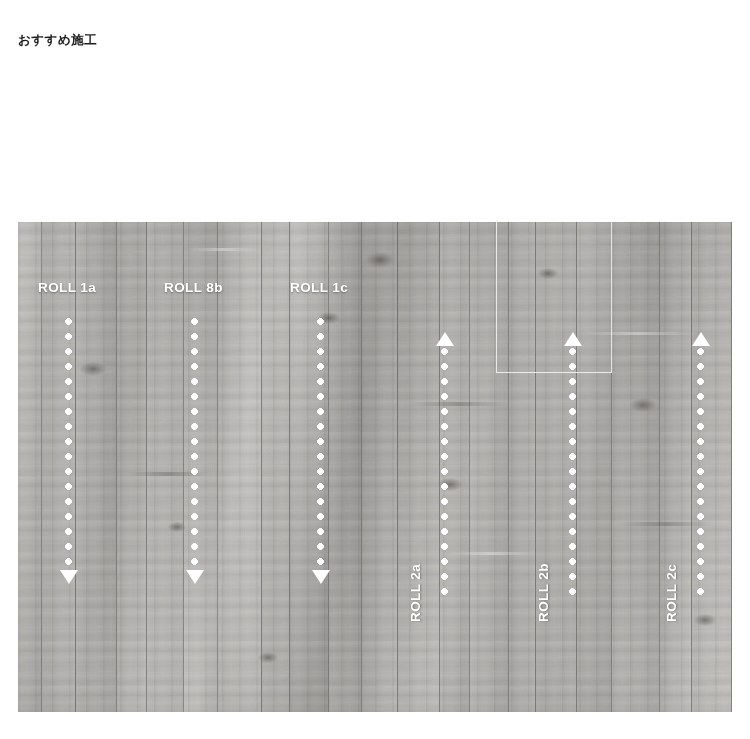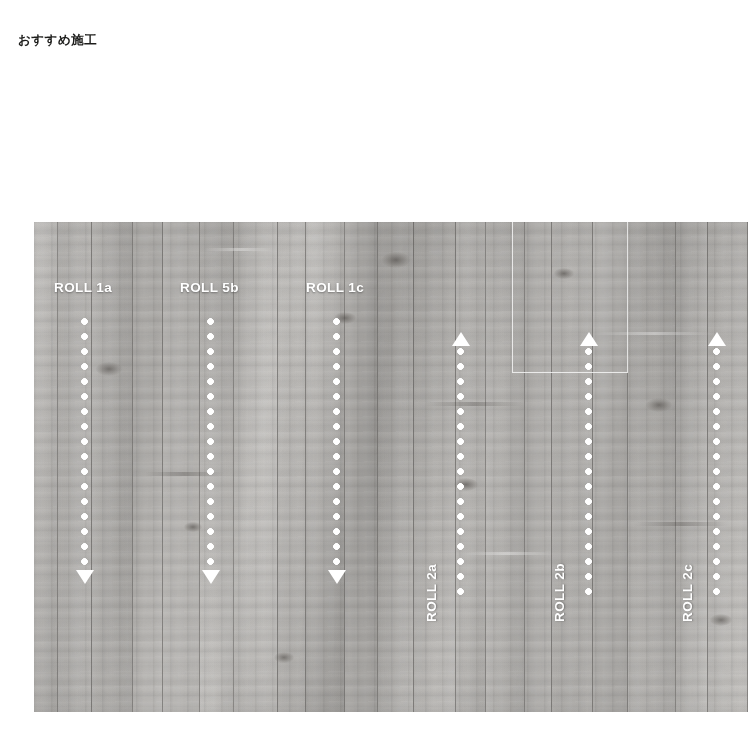--- a/index.html
+++ b/index.html
@@ -55,21 +55,21 @@
     color: #231f20;
     letter-spacing: 0.1px;
   }
   .body-copy p {
     margin: 0;
   }
 
   
   .image-panel {
     position: absolute;
-    left: 34px;
+    left: 18px;
     top: 222px;
     width: 714px;
     height: 490px;
     overflow: hidden;
     background: #b9b7b4;
   }
 
   
   .wood-base {
     position: absolute;
@@ -235,21 +235,21 @@
     <div class="streak" style="left:560px; top:110px; width:120px; height:3px;"></div>
     <div class="streak" style="left:430px; top:330px; width:90px; height:3px;"></div>
     <div class="dark-streak" style="left:110px; top:250px; width:80px; height:4px;"></div>
     <div class="dark-streak" style="left:390px; top:180px; width:100px; height:4px;"></div>
     <div class="dark-streak" style="left:600px; top:300px; width:95px; height:4px;"></div>
 
     <div class="inset-line-top" style="left:478px; top:0px; width:115px; height:0px;"></div>
     <div class="inset-box" style="left:478px; top:-2px; width:114px; height:152px;"></div>
 
     <div class="roll-label" style="left:20px;  top:58px;">ROLL 1a</div>
-    <div class="roll-label" style="left:146px; top:58px;">ROLL 5b</div>
+    <div class="roll-label" style="left:146px; top:58px;">ROLL 8b</div>
     <div class="roll-label" style="left:272px; top:58px;">ROLL 1c</div>
 
     <div class="roll-label rot" style="left:405px; top:385px;">ROLL 2a</div>
     <div class="roll-label rot" style="left:533px; top:385px;">ROLL 2b</div>
     <div class="roll-label rot" style="left:661px; top:385px;">ROLL 2c</div>
 
     <div class="arrow-track" style="left:46px;  top:96px; height:266px;">
       <div class="dots"></div>
       <div class="arrow-head down"></div>
     </div>

